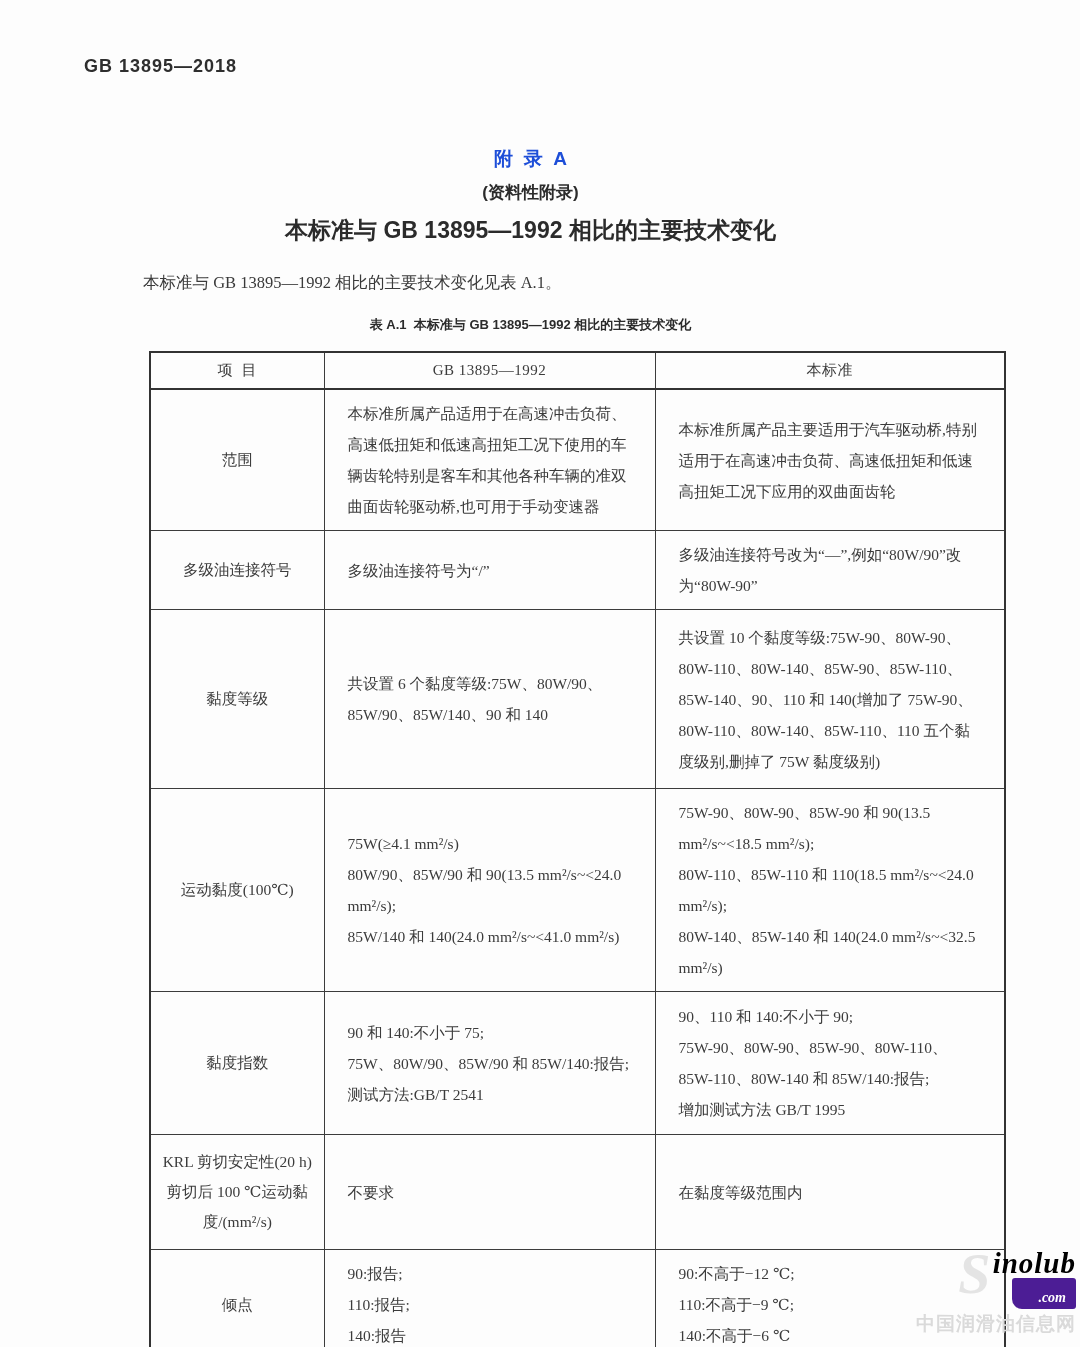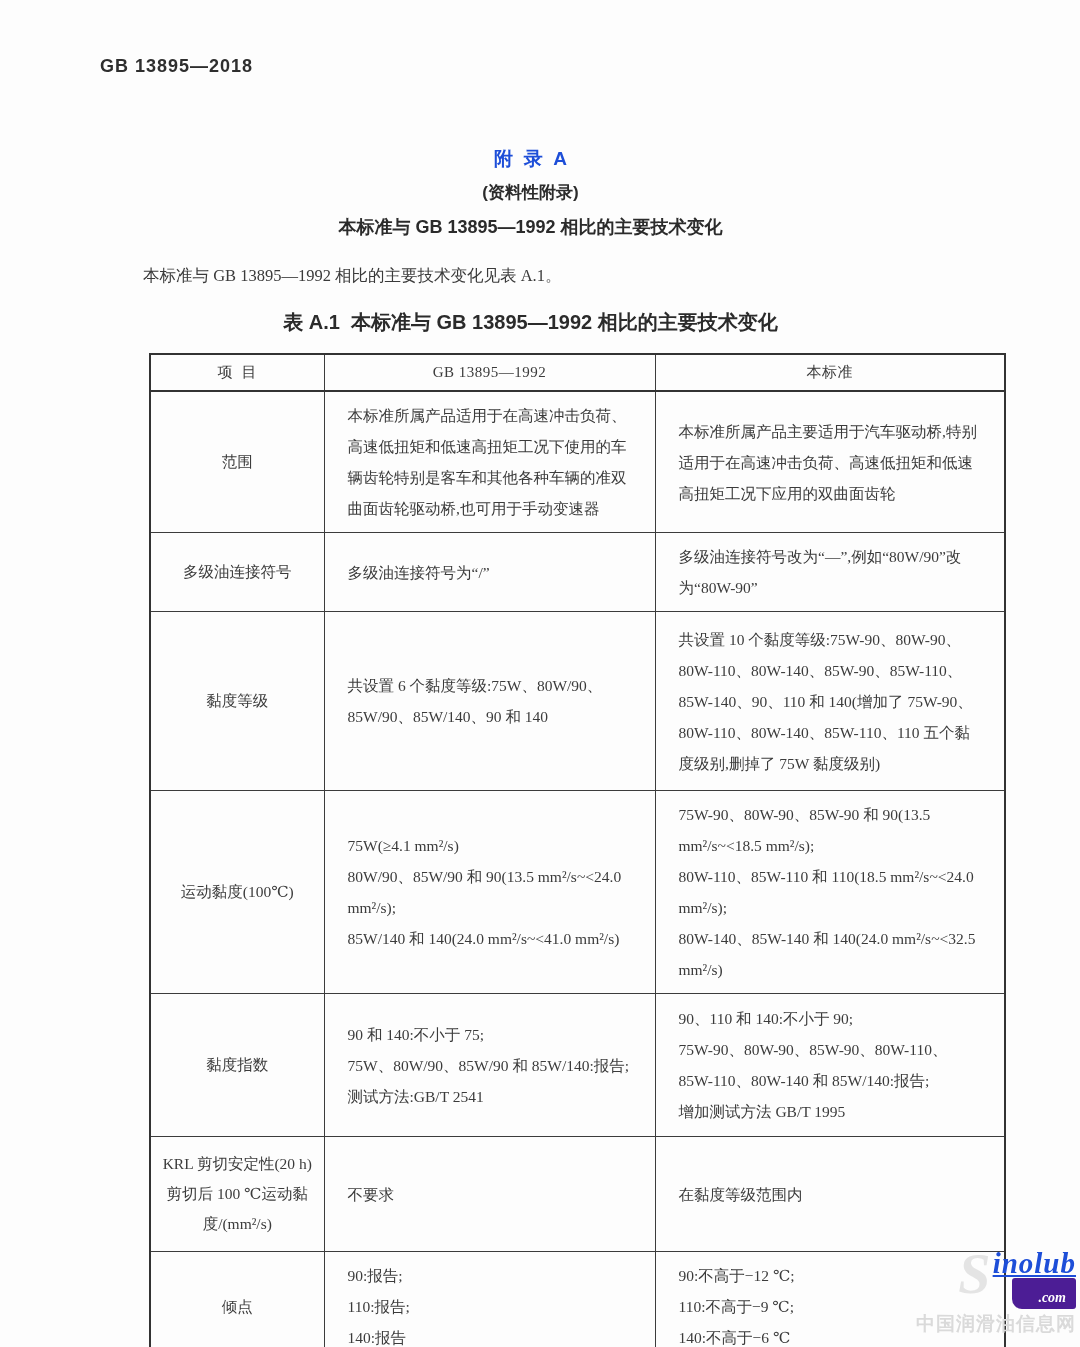--- a/index.html
+++ b/index.html
@@ -7,21 +7,21 @@
   body { font-family:"Liberation Serif","DejaVu Serif",serif; color:#3d3d3d; }
 
   .page {
     position:relative;
     width:1080px; height:1347px;
     background:#fdfdfd;
     overflow:hidden;
   }
 
   .doc-number {
-    position:absolute; left:100px; top:56px;
+    position:absolute; left:84px; top:56px;
     font-family:"Liberation Sans","DejaVu Sans",sans-serif;
     font-weight:bold; font-size:18px; letter-spacing:1px; color:#2e2e2e;
     white-space:pre-wrap;
   }
 
   .content { position:absolute; left:103px; top:0; width:855px; }
 
   .appendix-title {
     margin-top:146px; text-align:center;
     font-family:"Liberation Sans","DejaVu Sans",sans-serif;
@@ -29,30 +29,30 @@
     white-space:pre-wrap;
   }
   .appendix-subtitle {
     margin-top:9px; text-align:center;
     font-family:"Liberation Sans","DejaVu Sans",sans-serif;
     font-weight:bold; font-size:17px; color:#2b2b2b;
   }
   .appendix-heading {
     margin-top:11px; text-align:center;
     font-family:"Liberation Sans","DejaVu Sans",sans-serif;
-    font-weight:bold; font-size:18px; color:#2b2b2b;
+    font-weight:bold; font-size:23px; color:#2b2b2b;
   }
   .intro {
     margin-top:26px; padding-left:40px;
     font-size:16.5px; color:#3a3a3a;
   }
   .table-caption {
     margin-top:22px; text-align:center;
     font-family:"Liberation Sans","DejaVu Sans",sans-serif;
-    font-weight:bold; font-size:20px; color:#2b2b2b;
+    font-weight:bold; font-size:13px; color:#2b2b2b;
     white-space:pre-wrap;
   }
 
   table.cmp-table {
     margin-top:17px;
     width:855px; table-layout:fixed;
     border-collapse:collapse;
     border:2.5px solid #333333;
     margin-left:46px;
   }
@@ -88,21 +88,21 @@
     user-select:none; pointer-events:none;
   }
   .wm-row { display:flex; align-items:flex-start; justify-content:flex-end; }
   .wm-s {
     font-size:58px; line-height:50px; font-style:italic; font-weight:bold;
     color:#e4e4e4; margin-right:2px;
   }
   .wm-col { display:flex; flex-direction:column; align-items:flex-end; }
   .wm-inolub {
     font-size:29px; line-height:28px; font-style:italic; font-weight:bold;
-    color:#1d4ed8; letter-spacing:1px;text-decoration:underline;
+    color:#000000; letter-spacing:1px;
   }
   .wm-com {
     margin-top:1px; display:inline-block;
     background:#4c1d95; color:#ffffff;
     font-size:14px; line-height:20px; font-style:italic; font-weight:bold;
     padding:10px 10px 1px 26px; border-radius:3px 3px 3px 10px;
   }
   .wm-cn {
     margin-top:2px;
     font-family:"Liberation Sans","DejaVu Sans",sans-serif;

